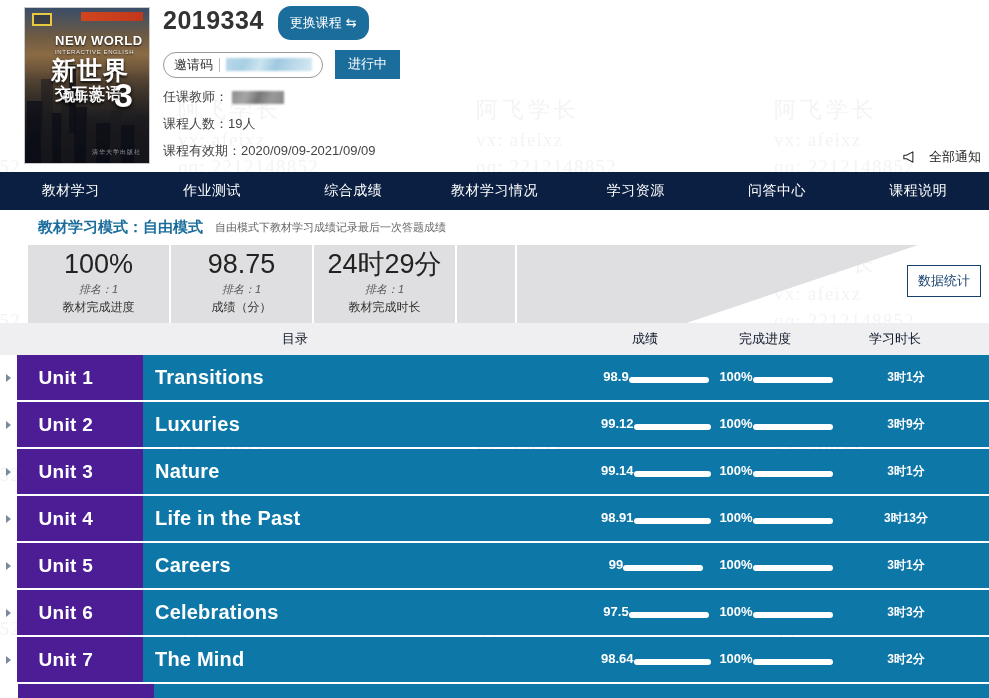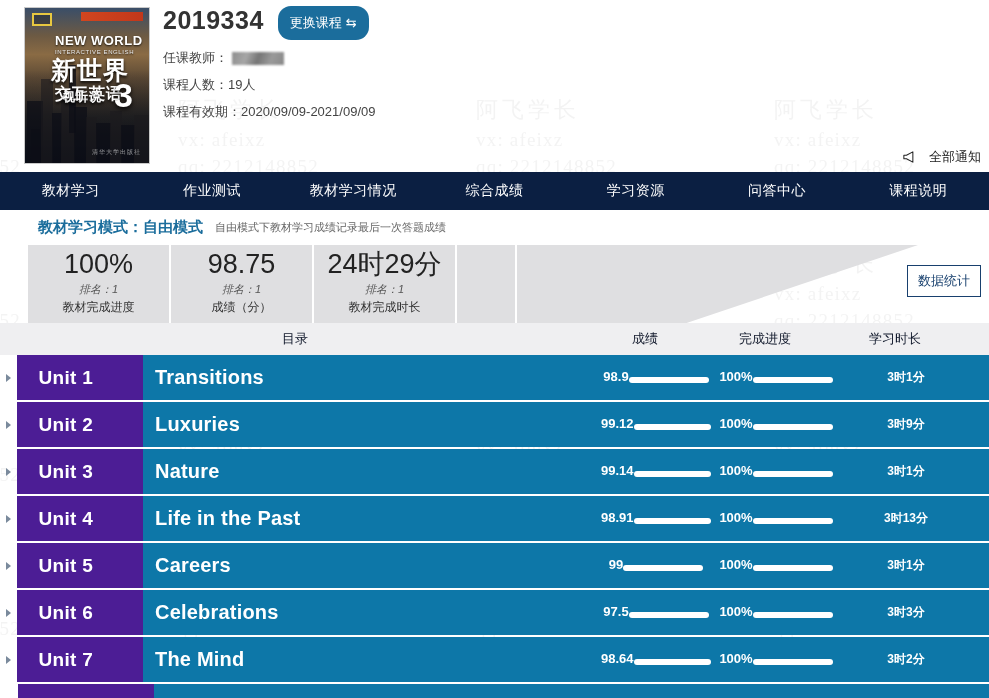--- a/index.html
+++ b/index.html
@@ -517,20 +517,28 @@
 
     <div class="course-meta">
       <div class="course-title-row">
         <div class="course-id">2019334</div>
         <div class="switch-course">
           <span>更换课程</span>
           <span class="swap-icon">⇆</span>
         </div>
       </div>
 
+      <div class="invite-row">
+        <div class="invite-box">
+          <span class="invite-label">邀请码</span>
+          <span class="invite-sep"></span>
+          <span class="invite-redacted"></span>
+        </div>
+        <div class="status-btn">进行中</div>
+      </div>
 
       <div class="meta-line">
         <span>任课教师：</span>
         <span class="teacher-redacted"></span>
       </div>
       <div class="meta-line">课程人数：19人</div>
       <div class="meta-line">课程有效期：2020/09/09-2021/09/09</div>
     </div>
 
     <div class="notice-all">
@@ -541,25 +549,25 @@
     </div>
   </div>
 
   <div class="nav" id="nav">
       <div class="nav-tab">
         <span>教材学习</span>
       </div>
       <div class="nav-tab">
         <span>作业测试</span>
       </div>
+      <div class="nav-tab">
+        <span>综合成绩</span>
+      </div>
       <div class="nav-tab active">
         <span>教材学习情况</span>
-      </div>
-      <div class="nav-tab">
-        <span>综合成绩</span>
       </div>
       <div class="nav-tab">
         <span>学习资源</span>
       </div>
       <div class="nav-tab">
         <span>问答中心</span>
       </div>
       <div class="nav-tab">
         <span>课程说明</span>
       </div>

